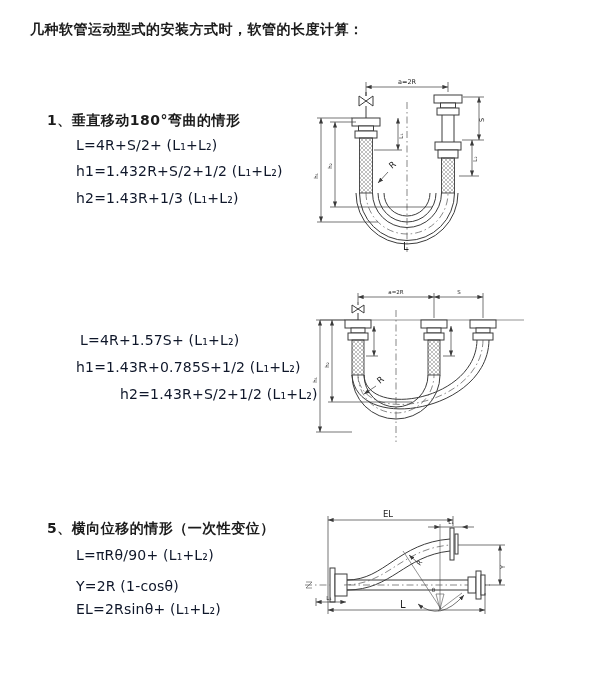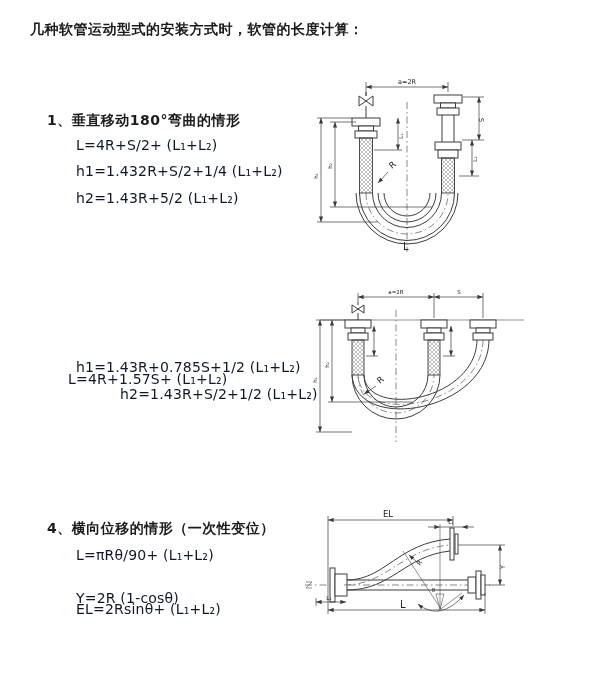--- a/index.html
+++ b/index.html
@@ -20,30 +20,30 @@
 </style>
 </head>
 <body>
 
 <div class="page">
 
   <div class="title">几种软管运动型式的安装方式时，软管的长度计算：</div>
 
   <div class="sec-heading" style="left:47px;top:112px;">1、垂直移动180°弯曲的情形</div>
   <div class="formula" style="left:76px;top:137px;">L=4R+S/2+ (L₁+L₂)</div>
-  <div class="formula" style="left:76px;top:163px;">h1=1.432R+S/2+1/4 (L₁+L₂)</div>
-  <div class="formula" style="left:76px;top:190px;">h2=1.43R+5/2 (L₁+L₂)</div>
-
-  <div class="formula" style="left:68px;top:332px;margin-top:39px;">L=4R+1.57S+ (L₁+L₂)</div>
+  <div class="formula" style="left:76px;top:163px;">h1=1.432R+S/2+1/2 (L₁+L₂)</div>
+  <div class="formula" style="left:76px;top:190px;">h2=1.43R+1/3 (L₁+L₂)</div>
+
+  <div class="formula" style="left:80px;top:332px;">L=4R+1.57S+ (L₁+L₂)</div>
   <div class="formula" style="left:76px;top:359px;">h1=1.43R+0.785S+1/2 (L₁+L₂)</div>
   <div class="formula" style="left:76px;top:386px;margin-left:44px;">h2=1.43R+S/2+1/2 (L₁+L₂)</div>
 
-  <div class="sec-heading" style="left:47px;top:520px;">4、横向位移的情形（一次性变位）</div>
+  <div class="sec-heading" style="left:47px;top:520px;">5、横向位移的情形（一次性变位）</div>
   <div class="formula" style="left:76px;top:547px;">L=πRθ/90+ (L₁+L₂)</div>
-  <div class="formula" style="left:76px;top:590px;">Y=2R (1-cosθ)</div>
+  <div class="formula" style="left:76px;top:578px;">Y=2R (1-cosθ)</div>
   <div class="formula" style="left:76px;top:601px;">EL=2Rsinθ+ (L₁+L₂)</div>
 
   <svg viewBox="0 0 290 190" style="left:308px;top:66px;width:290px;height:190px">
     <defs>
       <marker id="ar" viewBox="0 0 8 6" refX="8" refY="3" markerWidth="8" markerHeight="6" orient="auto-start-reverse">
         <path d="M0,0 L8,3 L0,6 Z" fill="#3a3a3a"></path>
       </marker>
       <pattern id="hx" width="4" height="4" patternUnits="userSpaceOnUse">
         <path d="M0,4 L4,0 M0,0 L4,4" stroke="#808080" stroke-width="0.5"></path>
       </pattern>

